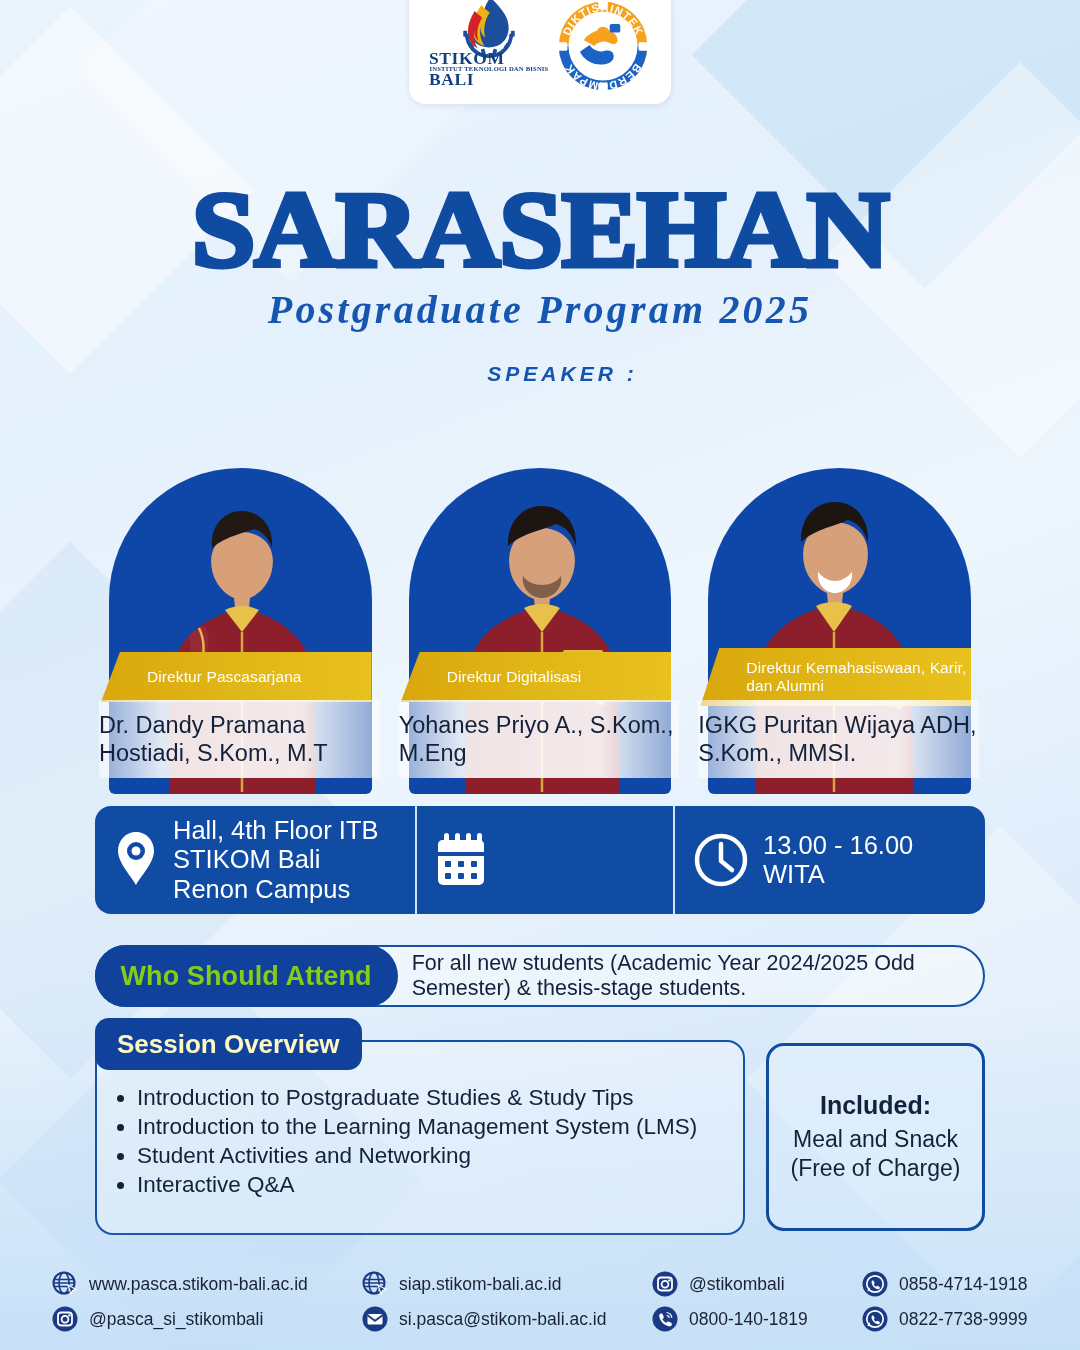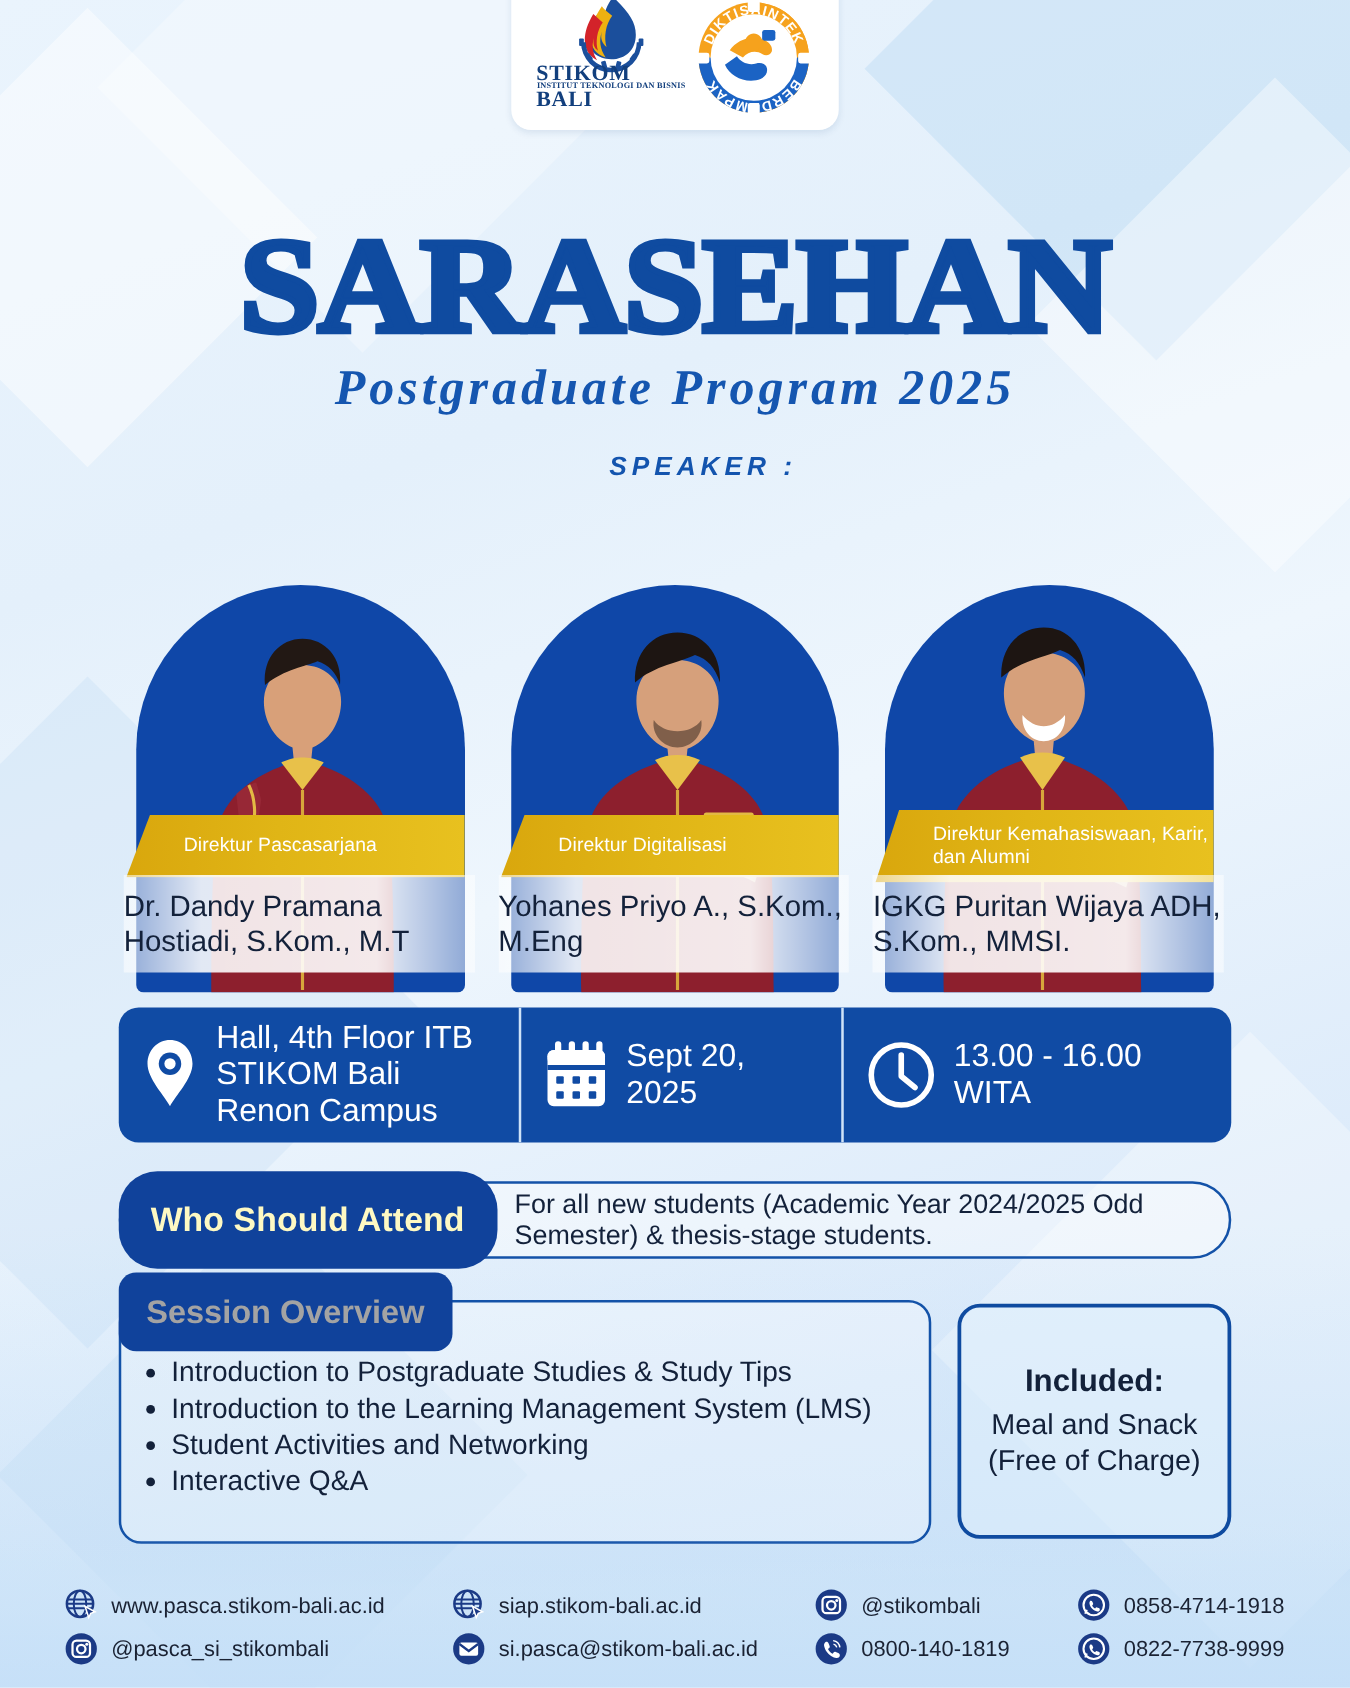--- a/index.html
+++ b/index.html
@@ -105,39 +105,39 @@
   .info .ic{flex:0 0 auto;}
 
   
   .attend{
     position:absolute; top:945px; left:95px; width:890px; height:62px;
     border:2.5px solid #1352a8; border-radius:31px;
     background:rgba(255,255,255,.40);
     display:flex; align-items:center;
   }
   .attend .pill{
-    height:78px; margin-left:-2.5px; padding:0 26px; min-width:296px;
+    height:62px; margin-left:-2.5px; padding:0 26px; min-width:296px;
     background:#10429b; border-radius:31px;
     display:flex;align-items:center;justify-content:center;
-    color:#fef9c3;font-weight:700;font-size:27px;letter-spacing:.1px;
+    color:#84cc16;font-weight:700;font-size:27px;letter-spacing:.1px;
   }
   .attend .body{
     flex:1;padding:0 16px 0 14px;color:#13213a;font-size:21.5px;line-height:1.16;
   }
 
   
   .overview{
     position:absolute; top:1040px; left:95px; width:650px; height:195px;
     border:2.5px solid #1352a8; border-radius:18px;
     background:rgba(255,255,255,.30);
   }
   .overview .tag{
-    position:absolute; left:-2px; top:-24px; height:63px; padding:0 22px;
+    position:absolute; left:-2px; top:-24px; height:52px; padding:0 22px;
     background:#10429b; border-radius:14px;
-    display:flex;align-items:center;color:#a3a3a3;font-weight:700;font-size:26px;
+    display:flex;align-items:center;color:#fef9c3;font-weight:700;font-size:26px;
   }
   .overview ul{position:absolute;left:40px;right:18px;top:42px;}
   .overview li{
     color:#13213a;font-size:22.5px;line-height:1.2;margin-bottom:2px;list-style:disc;
   }
 
   .included{
     position:absolute; top:1043px; left:766px; width:219px; height:188px;
     border:3px solid #0f4ba0; border-radius:18px;
     background:rgba(222,238,252,.55);
@@ -325,21 +325,20 @@
         <rect x="3" y="20" width="46" height="4" fill="#104ba4"></rect>
         <g fill="#104ba4">
           <rect x="10" y="29" width="6" height="6" rx="1"></rect>
             <rect x="23" y="29" width="6" height="6" rx="1"></rect>
             <rect x="36" y="29" width="6" height="6" rx="1"></rect>
           <rect x="10" y="41" width="6" height="6" rx="1"></rect>
             <rect x="23" y="41" width="6" height="6" rx="1"></rect>
             <rect x="36" y="41" width="6" height="6" rx="1"></rect>
         </g>
       </svg>
-      <div class="txt">Sept 20, 2025</div>
     </div>
 
     <div class="info">
       <svg class="ic" width="56" height="56" viewBox="0 0 56 56">
         <circle cx="28" cy="28" r="24" fill="none" stroke="#fff" stroke-width="4.5"></circle>
         <path d="M28 12v17l11 9" stroke="#fff" stroke-width="4.5" fill="none" stroke-linecap="round" stroke-linejoin="round"></path>
       </svg>
       <div class="txt">13.00 - 16.00 WITA</div>
     </div>
   </div>

